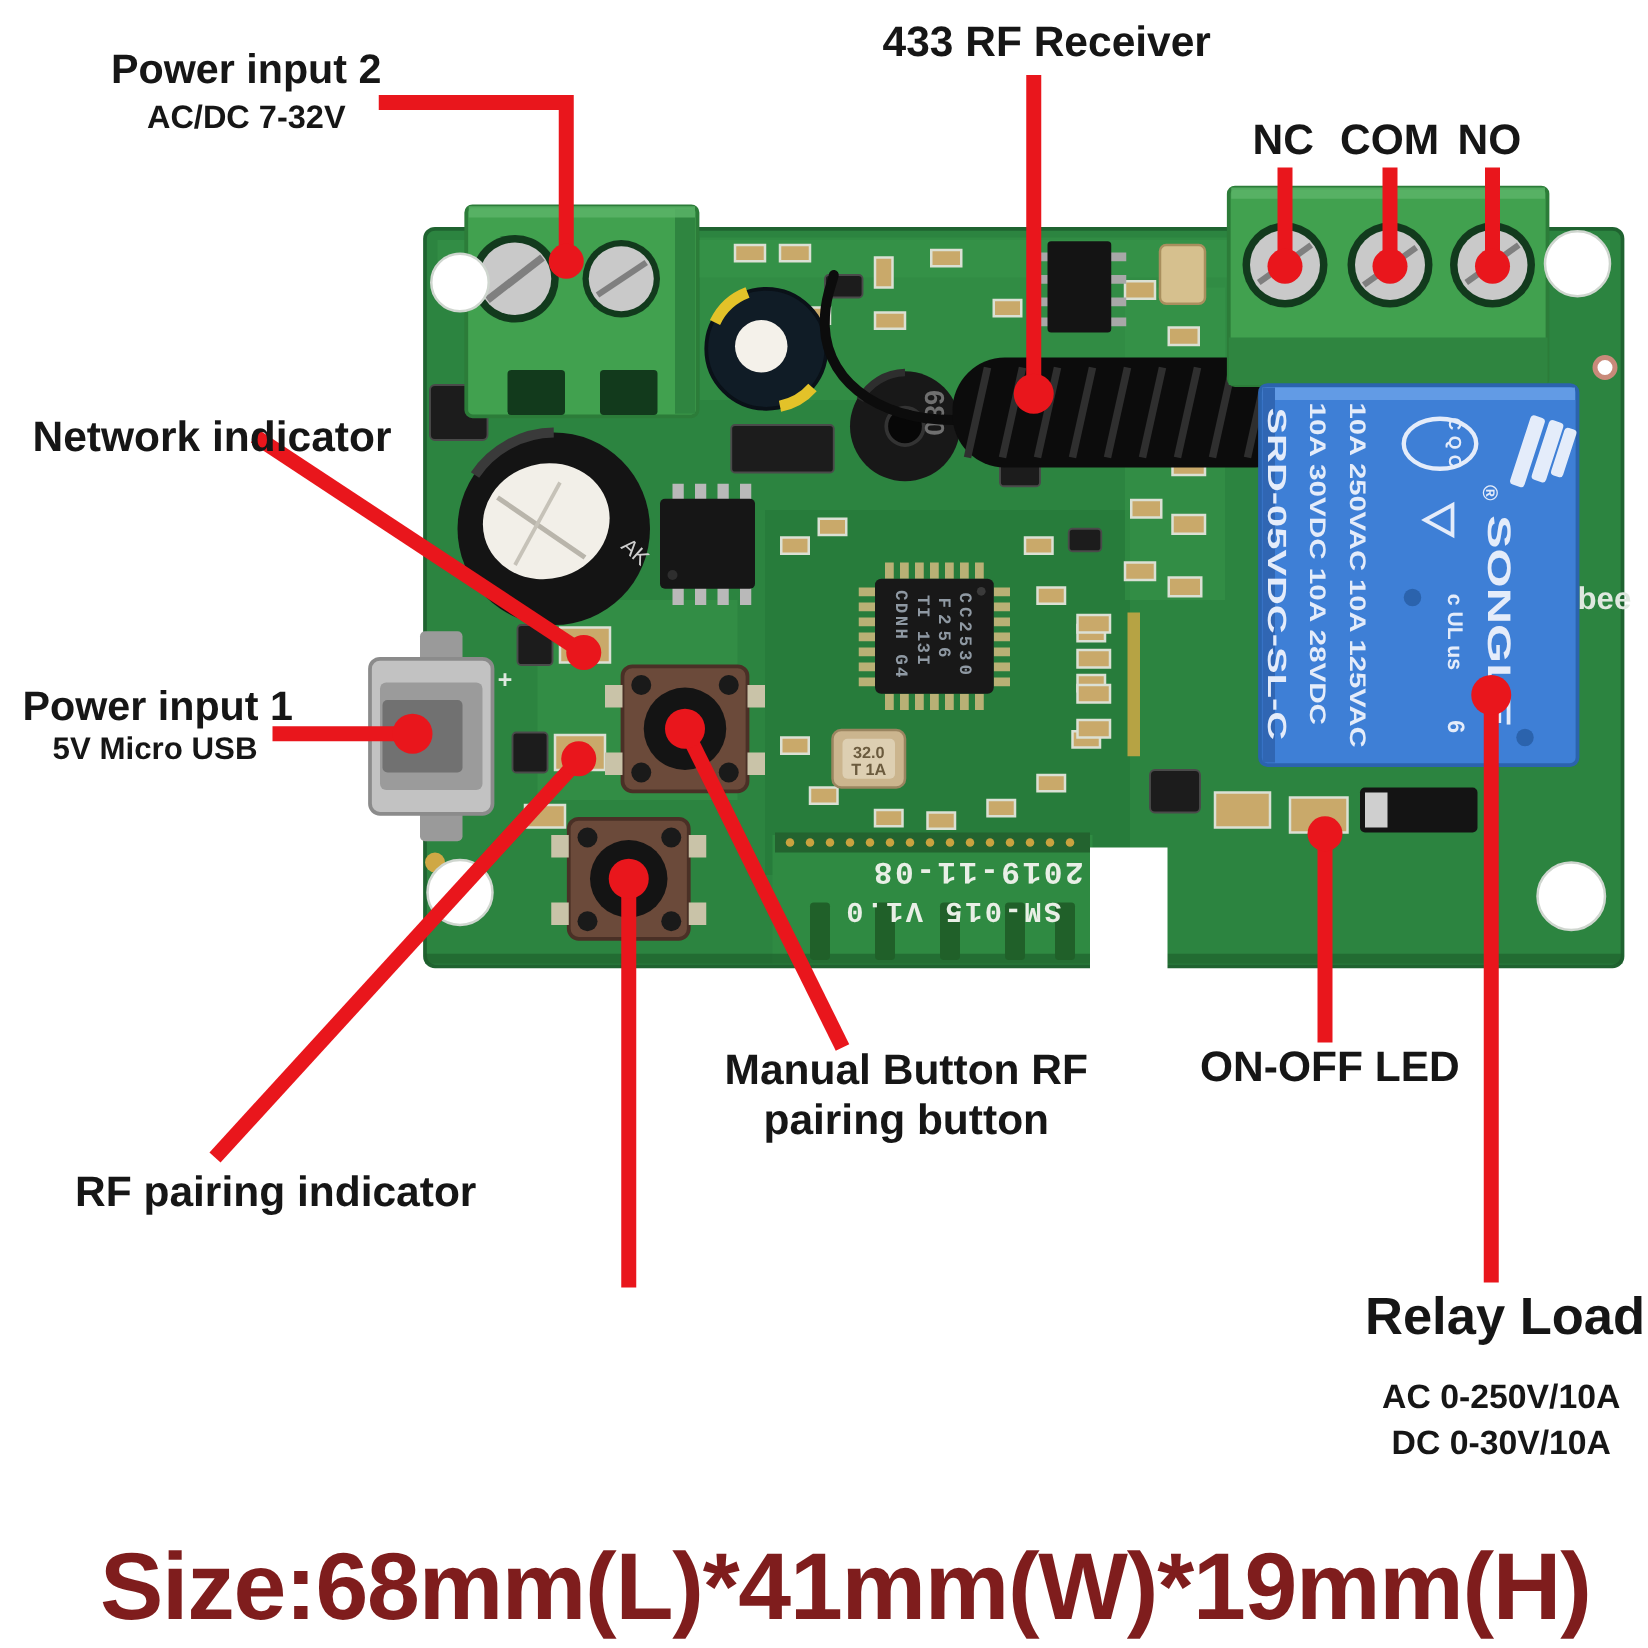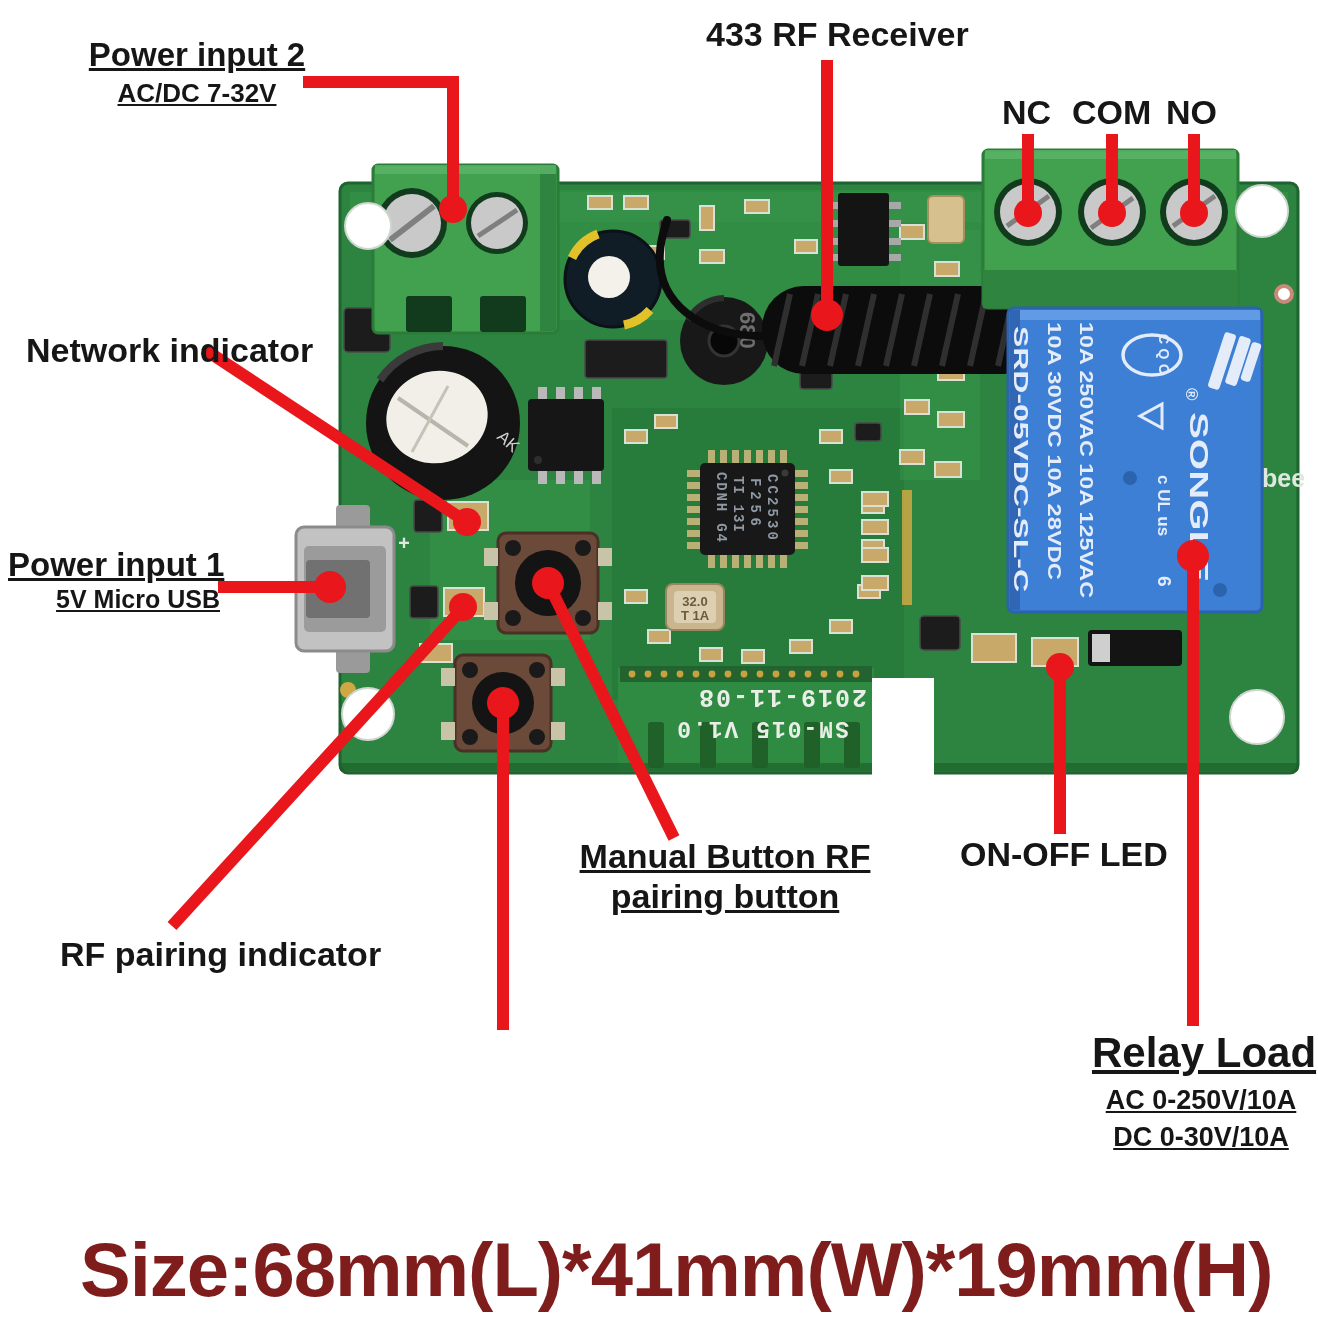--- a/index.html
+++ b/index.html
@@ -1,21 +1,21 @@
 <!DOCTYPE html>
 <html><head>
 <meta charset="utf-8">
 <style>
   html,body{margin:0;padding:0;background:#ffffff;}
   #canvas{position:relative;width:1318px;height:1318px;background:#ffffff;overflow:hidden;
           font-family:"Liberation Sans", sans-serif;}
   #pcb-svg{position:absolute;left:0;top:0;}
   .lbl{position:absolute;color:#161616;font-weight:600;font-size:34px;line-height:1.18;white-space:nowrap;}
   .sub{font-size:26px;font-weight:600;}
-  .ctr{text-align:center;text-decoration:underline;}
+  .ctr{text-align:center;}
   .big-title{font-size:42px;font-weight:700;}
   .size-caption{position:absolute;left:80px;top:1226px;font-size:76px;font-weight:700;
                 color:#7f1d1d;letter-spacing:-1px;white-space:nowrap;}
   svg text{user-select:none;}
 </style>
 </head>
 <body>
 
 <div id="canvas">
 
@@ -410,36 +410,36 @@
   </div>
 
   <div class="lbl" style="left:706px;top:14px;">433 RF Receiver</div>
 
   <div class="lbl" style="left:1002px;top:92px;text-align:center;">NC</div>
   <div class="lbl" style="left:1072px;top:92px;">COM</div>
   <div class="lbl" style="left:1166px;top:92px;">NO</div>
 
   <div class="lbl" style="left:26px;top:306px;margin-top:24px;">Network indicator</div>
 
-  <div class="lbl ctr" style="left:8px;top:546px;width:212px;text-align:right;">
+  <div class="lbl ctr" style="left:18px;top:546px;width:212px;">
     <div style="font-size:33px;">Power input 1</div>
     <div class="sub" style="margin-top:0;font-size:25px;">5V Micro USB</div>
   </div>
 
   <div class="lbl" style="left:60px;top:934px;">RF pairing indicator</div>
 
   <div class="lbl" style="left:960px;top:834px;">ON-OFF LED</div>
 
   <div class="lbl ctr" style="left:560px;top:836px;width:330px;">
     <div>Manual Button RF</div>
     <div>pairing button</div>
   </div>
 
 
   <div class="lbl ctr" style="left:1092px;top:1028px;width:218px;text-align:center;">
     <div class="big-title">Relay Load</div>
-    <div class="sub" style="margin-top:7px;font-size:27px;">AC 0-250V/10A</div>
+    <div class="sub" style="margin-top:24px;font-size:27px;">AC 0-250V/10A</div>
     <div class="sub" style="margin-top:6px;font-size:27px;">DC 0-30V/10A</div>
   </div>
 
   <div class="size-caption">Size:68mm(L)*41mm(W)*19mm(H)</div>
 
 </div>
 
 </body></html>

